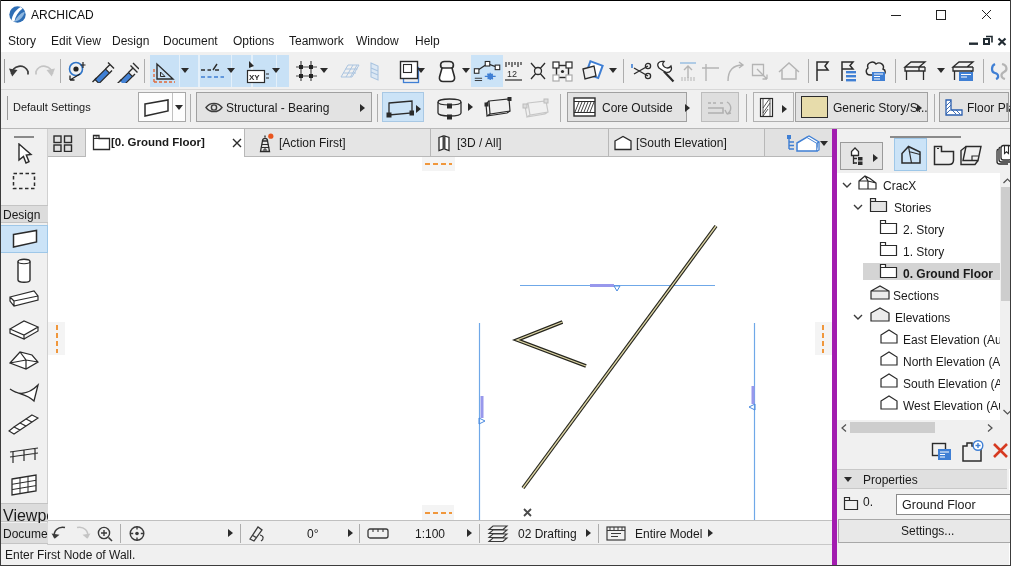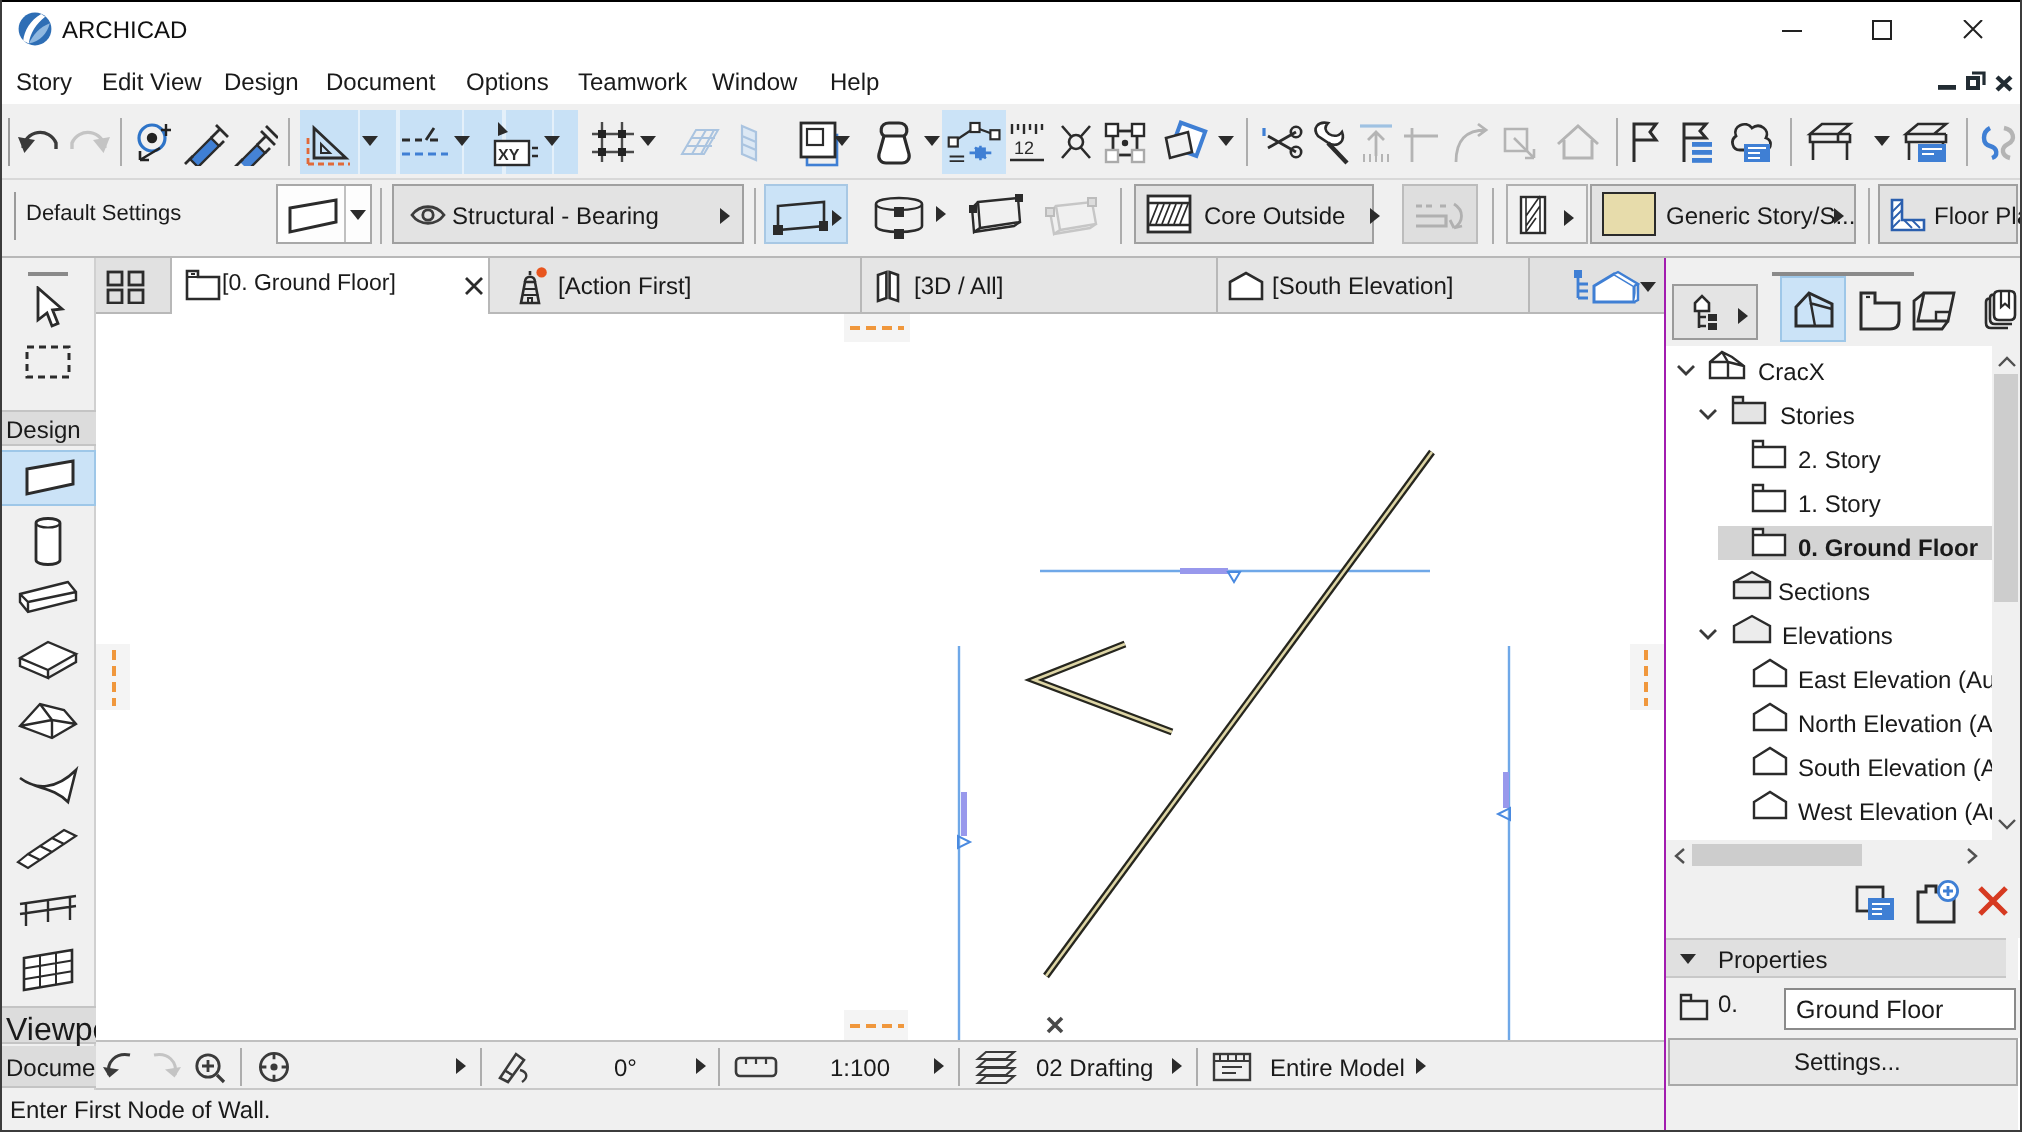--- a/index.html
+++ b/index.html
@@ -305,21 +305,21 @@
 
 <div class="abs" id="tabbar" style="left:48px;top:129px;width:784px;height:28px;background:#e1e1e1;">
   <div class="abs" style="left:0;top:27px;width:784px;height:1px;background:#b8b8b8;"></div>
   <svg class="abs" style="left:5px;top:6px;" width="22" height="17" viewBox="0 0 22 17">
     <rect x="1" y="1" width="7" height="6.5" fill="none" stroke="#2b2b2b" stroke-width="1.4"></rect>
     <rect x="11.5" y="1" width="7" height="6.5" fill="none" stroke="#2b2b2b" stroke-width="1.4"></rect>
     <rect x="1" y="10" width="7" height="6.5" fill="none" stroke="#2b2b2b" stroke-width="1.4"></rect>
     <rect x="11.5" y="10" width="7" height="6.5" fill="none" stroke="#2b2b2b" stroke-width="1.4"></rect>
   </svg>
 
-  <div class="abs" style="left:37px;top:0;width:160px;height:28px;background:#ffffff;border-left:1px solid #b8b8b8;border-right:1px solid #b8b8b8;">
+  <div class="abs" style="left:37px;top:0;width:160px;height:28px;background:#ffffff;border-left:1px solid #b8b8b8;border-right:1px solid #b8b8b8;font-weight:bold;">
     <svg class="abs" style="left:6px;top:5px;" width="19" height="17" viewBox="0 0 19 17">
       <path d="M 1.5 15.5 L 1.5 1.5 L 7 1.5 L 7 4.5 L 17.5 4.5 L 17.5 15.5 Z" fill="#fff" stroke="#2b2b2b" stroke-width="1.3"></path>
       <path d="M 1.5 4.5 L 7 4.5 M 3.5 3 L 5.5 3" stroke="#2b2b2b" stroke-width="1.1"></path>
     </svg>
     <div class="txt" style="left:25px;top:7px;font-size:11.5px;">[0. Ground Floor]</div>
     <svg class="abs" style="left:146px;top:9px;" width="10" height="10" viewBox="0 0 10 10">
       <path d="M 1 1 L 9 9 M 9 1 L 1 9" stroke="#2b2b2b" stroke-width="1.4"></path>
     </svg>
   </div>
 
@@ -446,21 +446,21 @@
       <line x1="668" y1="69" x2="475" y2="331" stroke="#26261e" stroke-width="3.6"></line>
       <line x1="668" y1="69" x2="475" y2="331" stroke="#ddd5a5" stroke-width="1.3"></line>
       <path d="M 514.5 165 L 469 183 L 538 209" fill="none" stroke="#26261e" stroke-width="3.6"></path>
       <path d="M 514.5 165 L 469 183 L 538 209" fill="none" stroke="#ddd5a5" stroke-width="1.3"></path>
     </g>
 
     <path d="M 476 352 L 483 359 M 483 352 L 476 359" stroke="#4a4a4a" stroke-width="1.8"></path>
   </svg>
 </div>
 
-<div class="abs" id="navigator" style="left:832px;top:129px;width:177px;height:436px;background:#f0f0f0;border-left:1px solid #a21caf;">
+<div class="abs" id="navigator" style="left:832px;top:129px;width:177px;height:436px;background:#f0f0f0;border-left:5px solid #a21caf;">
 
   <div class="abs" style="left:0;top:0;width:177px;height:44px;background:#f0f0f0;">
     <div class="abs" style="left:53px;top:7px;width:71px;height:2px;background:#8a8a8a;"></div>
     <div class="abs" style="left:3px;top:13px;width:43px;height:28px;background:#e4e4e4;border:1px solid #9a9a9a;">
       <svg class="abs" style="left:7px;top:3px;" width="20" height="21" viewBox="0 0 20 21">
         <path d="M 3.5 9.5 L 3.5 5.5 L 7 2 L 10.5 5.5 L 10.5 9.5 Z" fill="#fff" stroke="#2b2b2b" stroke-width="1.3"></path>
         <path d="M 5.5 9.5 L 5.5 18 M 5.5 12.5 L 9 12.5 M 5.5 17 L 9 17" fill="none" stroke="#2b2b2b" stroke-width="1.3"></path>
         <rect x="10" y="11" width="4.5" height="3.5" fill="#2b2b2b"></rect>
         <rect x="10" y="15.5" width="4.5" height="3.5" fill="#2b2b2b"></rect>
       </svg>

